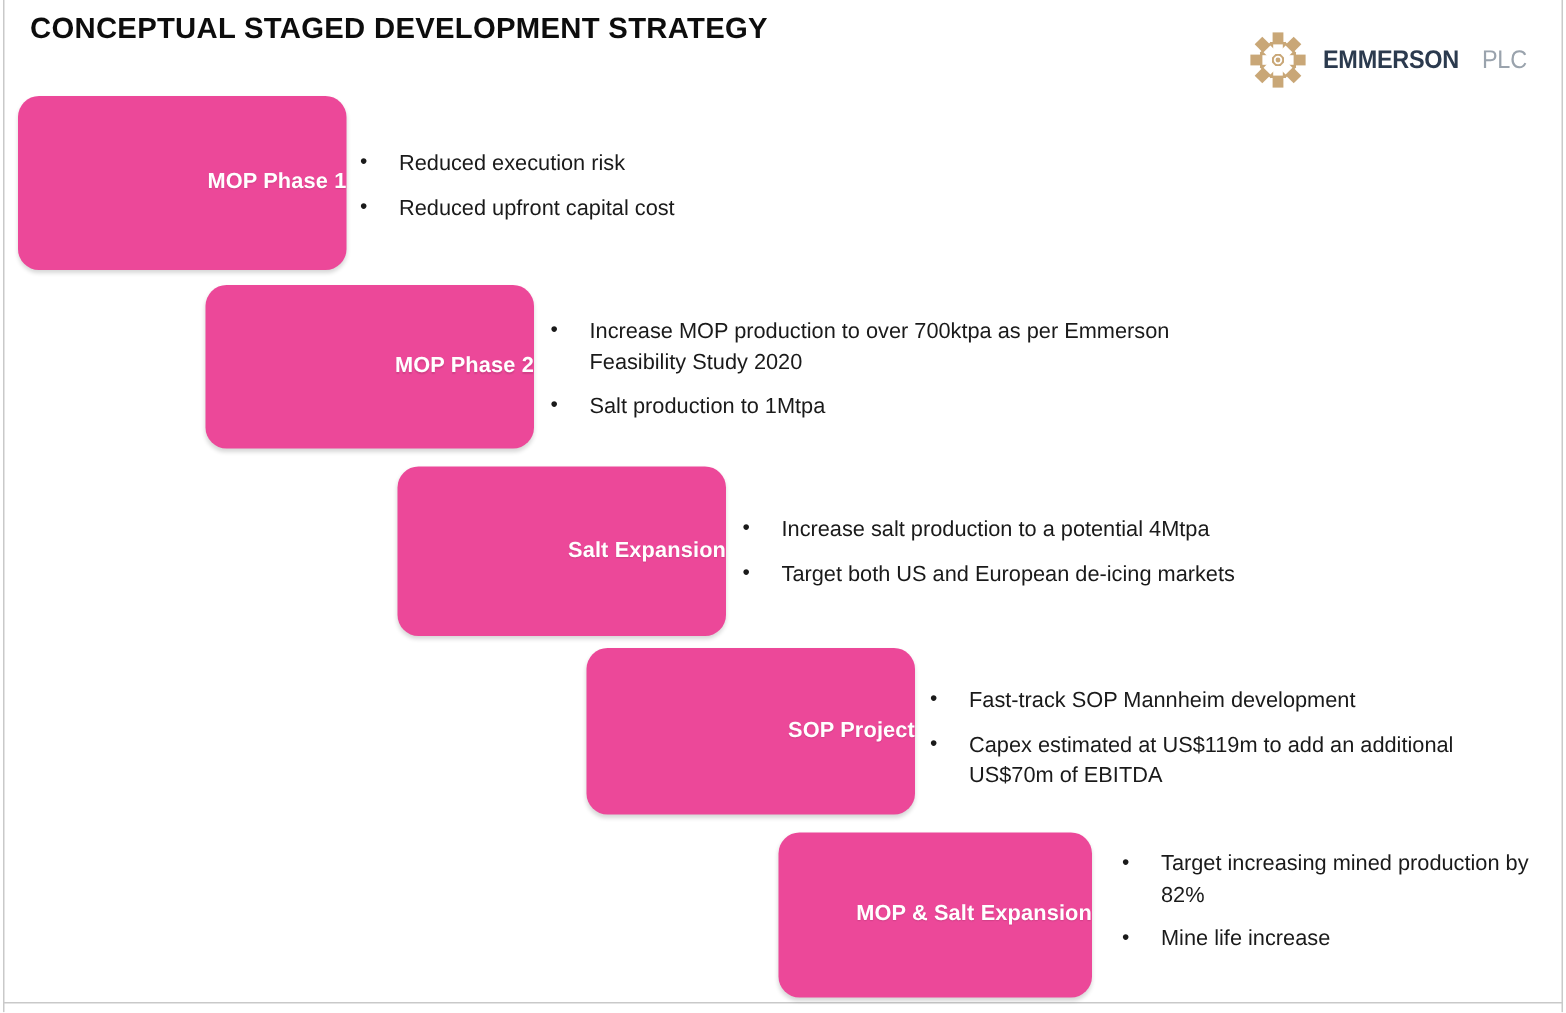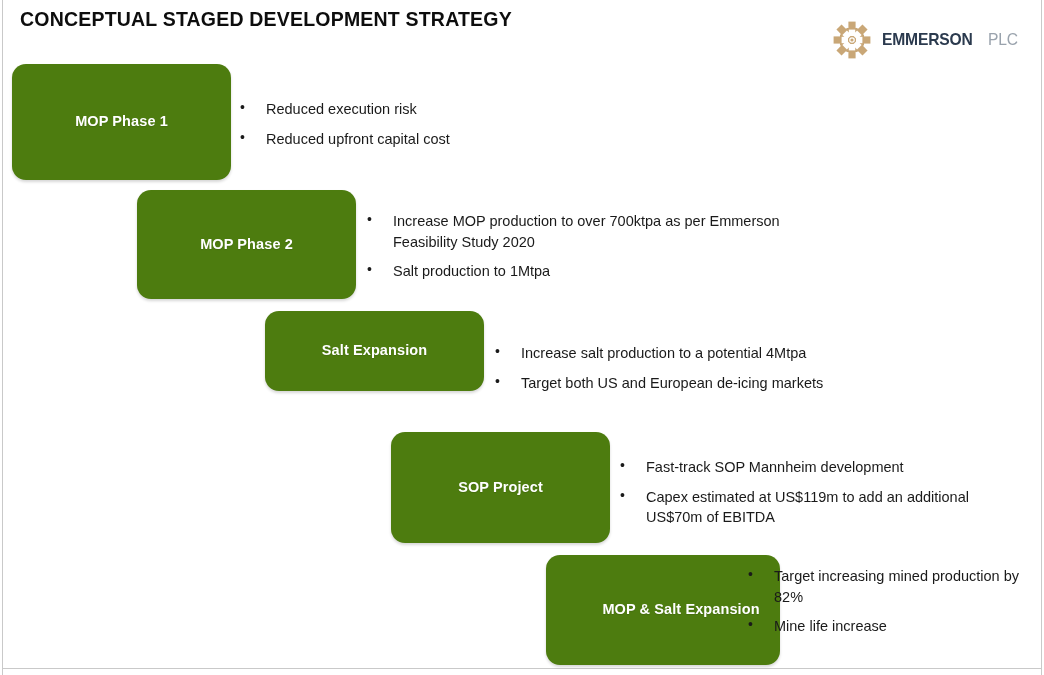--- a/index.html
+++ b/index.html
@@ -79,26 +79,26 @@
     transform: scaleX(0.92);
     transform-origin: left center;
   }
 
   
   .stage {
     position: absolute;
   }
   .stage-box {
     position: absolute;
-    background: #4d7c0f;
+    background: #ec4899;
     border-radius: 14px;
     box-shadow: 0 2px 3px rgba(0,0,0,0.16);
     display: flex;
     align-items: center;
-    justify-content: center;
+    justify-content: flex-end;
     box-sizing: border-box;
   }
   .stage-label {
     color: #ffffff;
     font-weight: bold;
     font-size: 14.5px;
     text-align: center;
     line-height: 1.2;
     letter-spacing: .1px;
     text-shadow: 0 1px 1px rgba(0,0,0,0.12);
@@ -203,41 +203,41 @@
     <div class="stage-box" style="left:137px; top:190px; width:219px; height:109px;">
       <span class="stage-label">MOP Phase 2</span>
     </div>
     <ul class="stage-bullets" style="left:367px; top:211px; width:415px;">
       <li>Increase MOP production to over 700ktpa as per Emmerson Feasibility Study 2020</li>
       <li>Salt production to 1Mtpa</li>
     </ul>
   </div>
 
   <div class="stage">
-    <div class="stage-box" style="left:265px; top:311px; width:219px; height:80px;">
+    <div class="stage-box" style="left:265px; top:311px; width:219px; height:113px;">
       <span class="stage-label">Salt Expansion</span>
     </div>
     <ul class="stage-bullets" style="left:495px; top:343px; width:420px;">
       <li>Increase salt production to a potential 4Mtpa</li>
       <li>Target both US and European de-icing markets</li>
     </ul>
   </div>
 
   <div class="stage">
     <div class="stage-box" style="left:391px; top:432px; width:219px; height:111px;">
       <span class="stage-label">SOP Project</span>
     </div>
     <ul class="stage-bullets" style="left:620px; top:457px; width:400px;">
       <li>Fast-track SOP Mannheim development</li>
       <li>Capex estimated at US$119m to add an additional US$70m of EBITDA</li>
     </ul>
   </div>
 
   <div class="stage">
-    <div class="stage-box" style="left:546px; top:555px; width:234px; height:110px;padding-left:36px;">
+    <div class="stage-box" style="left:519px; top:555px; width:209px; height:110px;padding-left:36px;">
       <span class="stage-label">MOP &amp; Salt Expansion</span>
     </div>
     <ul class="stage-bullets" style="left:748px; top:566px; width:290px;">
       <li>Target increasing mined production by 82%</li>
       <li>Mine life increase</li>
     </ul>
   </div>
 
 </div>
 

